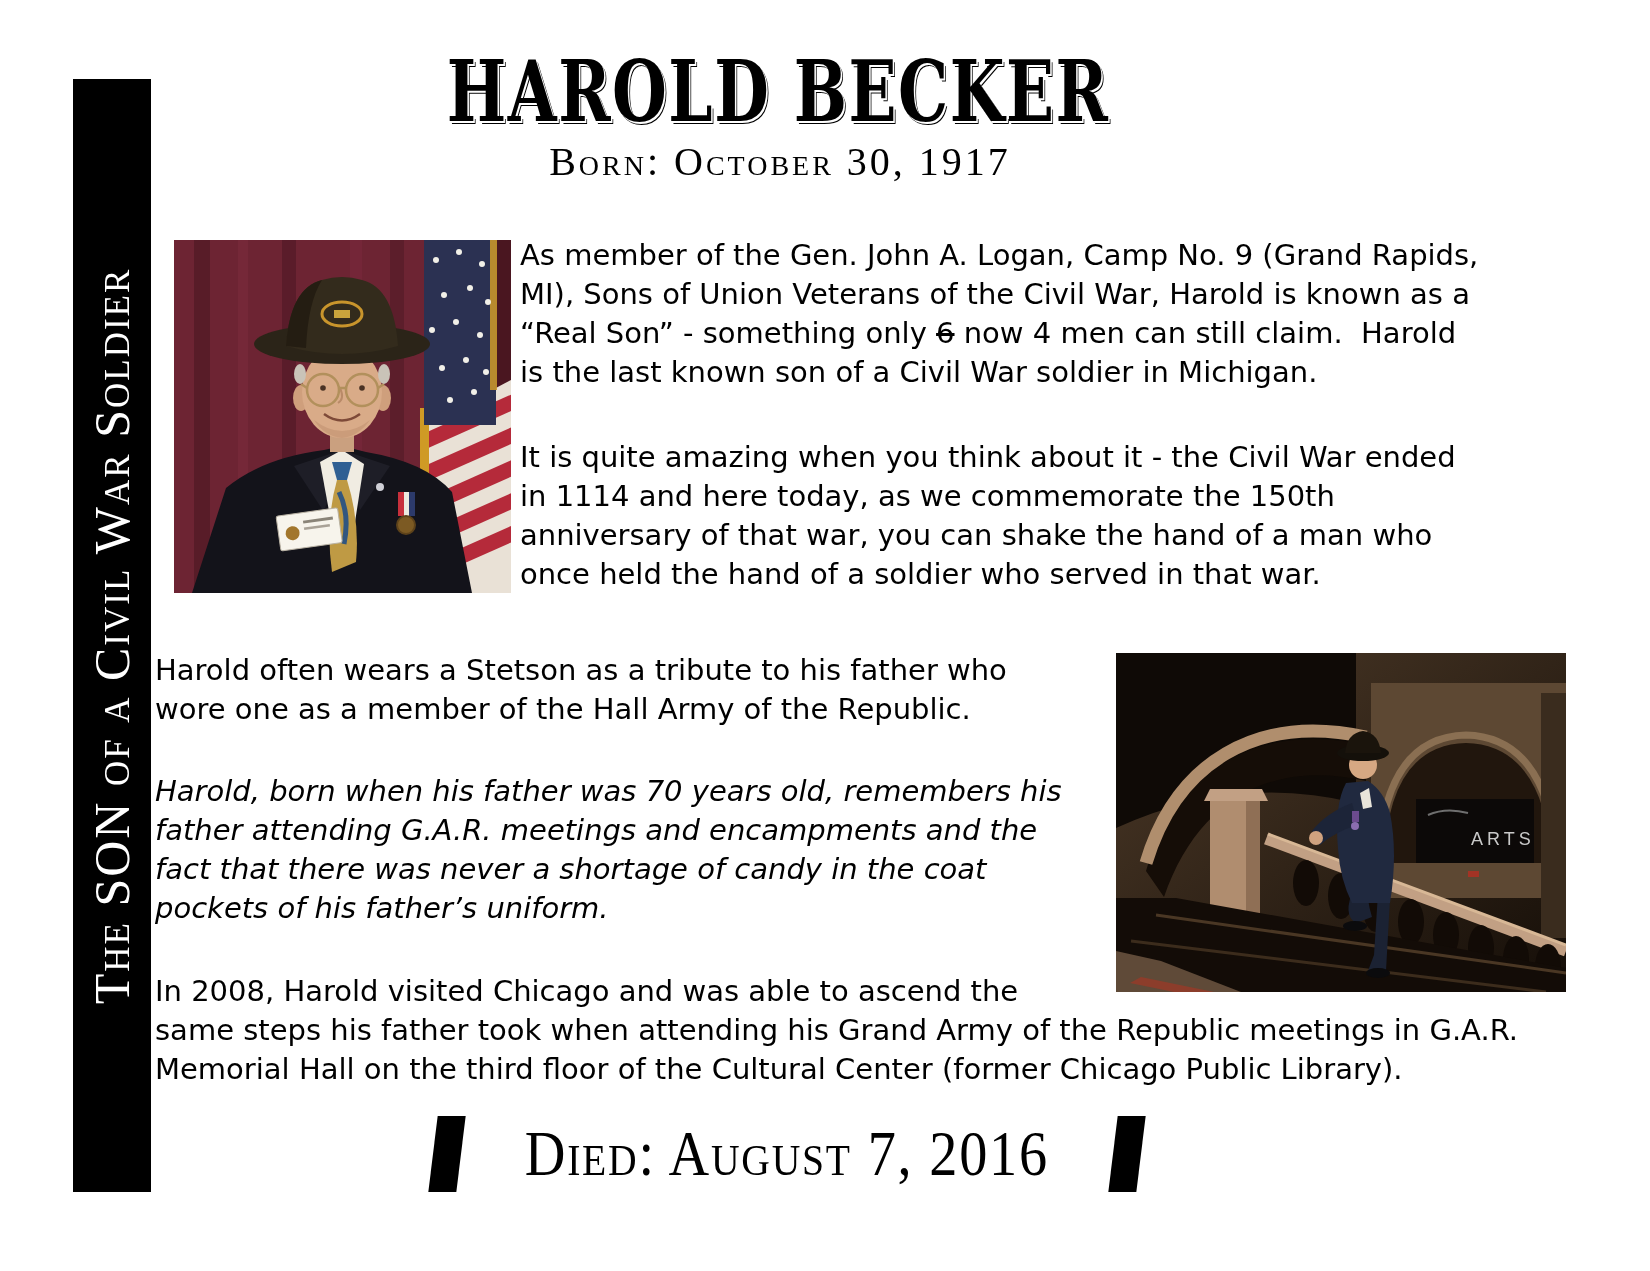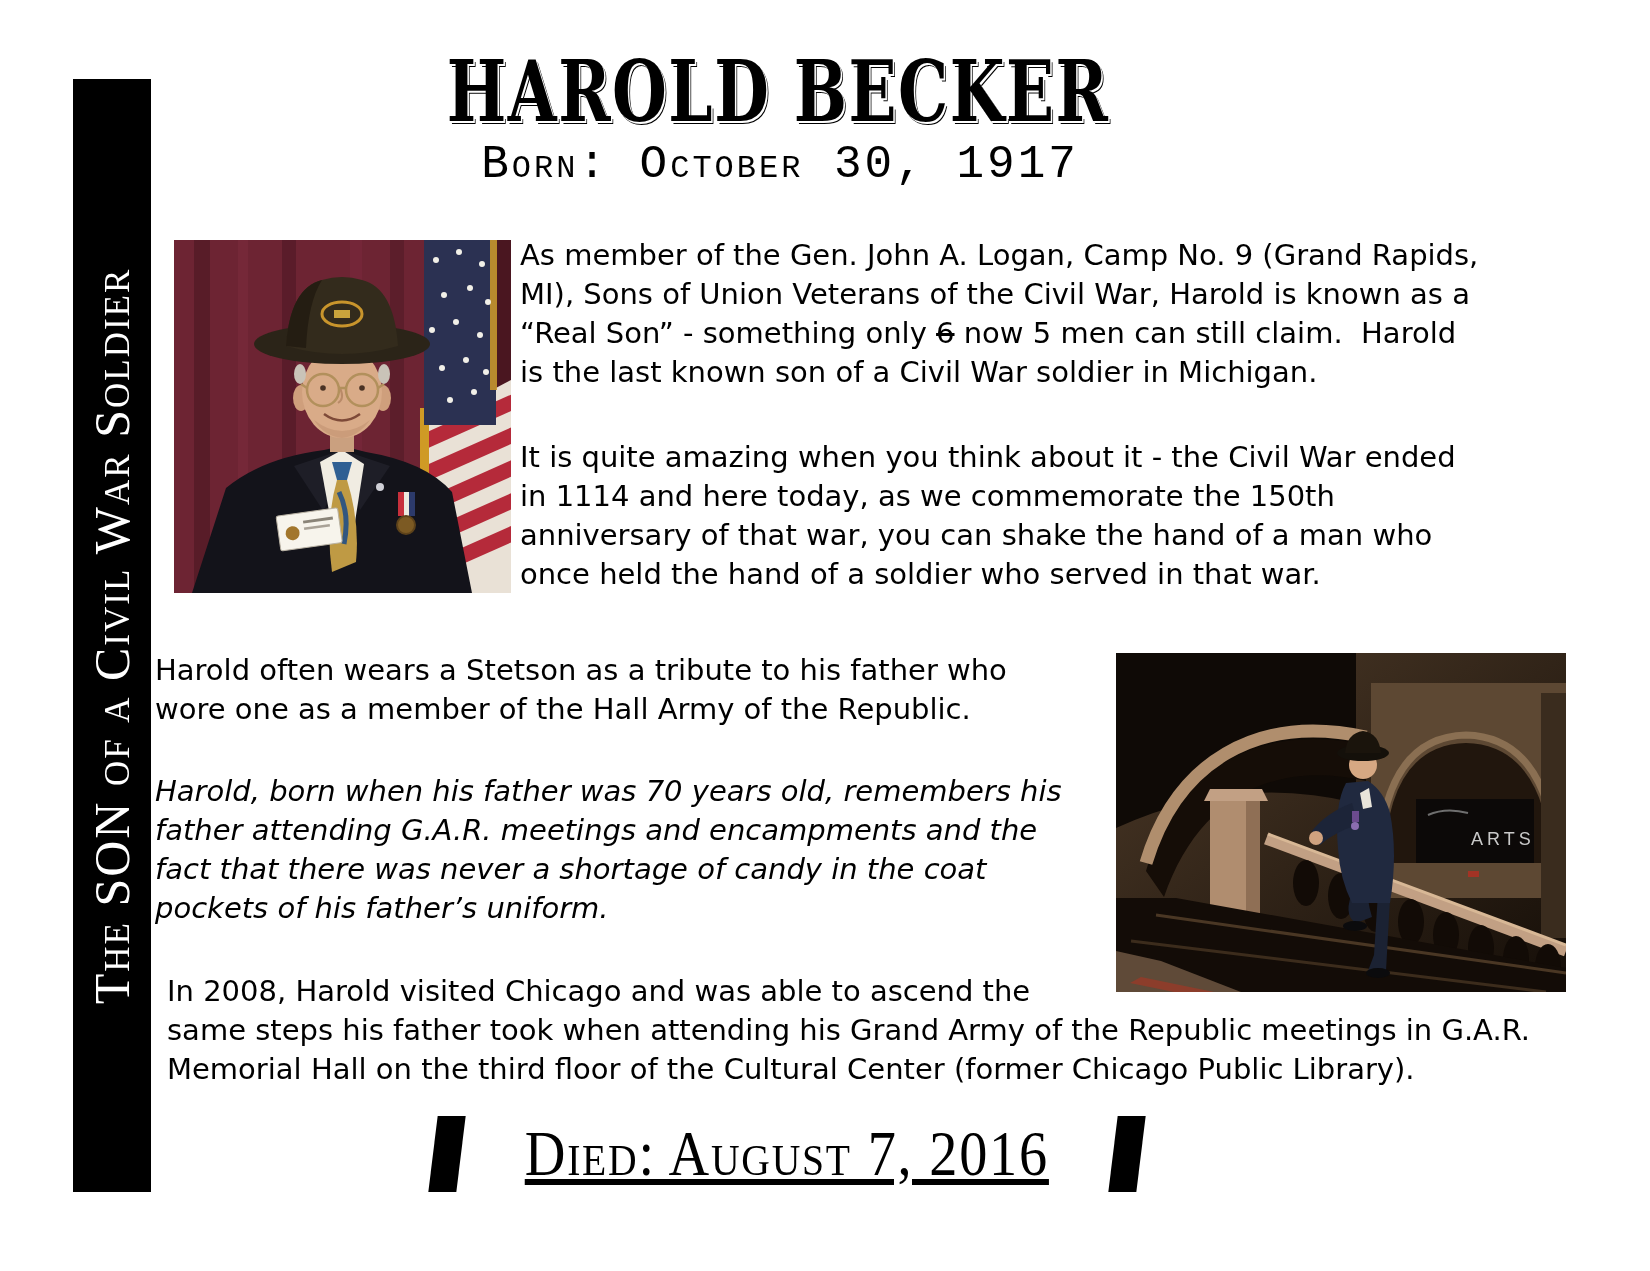--- a/index.html
+++ b/index.html
@@ -29,43 +29,43 @@
     position:absolute;left:0;top:50px;width:1556px;margin:0;
     text-align:center;
     font-family:"DejaVu Serif", serif;font-weight:bold;
     font-size:84px;line-height:1.0;letter-spacing:2px;
     transform:scale(0.75,1);transform-origin:50% 50%;
     text-shadow:2px 2px 0 #ffffff, 3px 3px 0 #000000;
   }
   .subtitle{
     position:absolute;left:0;top:140px;width:1560px;
     text-align:center;
-    font-family:Liberation Mono, monospace;font-variant:small-caps;
-    font-size:46px;line-height:1.1;letter-spacing:3px;
+    font-family:Liberation Serif, serif;font-variant:small-caps;
+    font-size:40px;line-height:1.1;letter-spacing:3px;
   }
 
   
   .photo1{position:absolute;left:174px;top:240px;width:337px;height:353px;}
   .photo2{position:absolute;right:0;top:2px;width:450px;height:410px;}
 
   
   .col-right{position:absolute;left:520px;top:236px;width:962px;}
   .col-right p{margin:0 0 46px 0;font-size:29px;line-height:39px;white-space:pre-wrap;}
   .col-right s{text-decoration-thickness:3px;}
 
   .lower{position:absolute;left:155px;top:651px;width:1411px;}
-  .lower p{margin:12px;font-size:29px;line-height:39px;}
+  .lower p{margin:0;font-size:29px;line-height:39px;}
   .photo2-spacer{float:right;width:500px;height:341px;}
   .p3{max-width:900px;margin:0 0 43px 0 !important;}
   .p4{max-width:910px;margin:0 0 44px 0 !important;font-style:italic;}
 
   
   .died-row{
     position:absolute;left:0;top:1116px;width:1574px;
-    display:flex;justify-content:center;align-items:center;gap:28px;text-decoration:underline;
+    display:flex;justify-content:center;align-items:center;gap:28px;
   }
   .bar{
     width:28px;height:76px;background:#000;
     transform:skewX(-7deg);display:inline-block;
   }
   .died-text{
     font-family:"Liberation Serif", serif;font-variant:small-caps;
     font-size:64px;line-height:1.1;letter-spacing:2px;
     transform:scale(0.88,1);
     display:inline-block;
@@ -174,21 +174,21 @@
         <ellipse cx="168" cy="104" rx="88" ry="20" fill="#2b2418"></ellipse>
         <path d="M112,106 Q116,48 148,40 Q168,34 188,40 Q220,48 224,106 Q168,122 112,106 Z" fill="#332b1c"></path>
         <path d="M112,106 Q116,48 148,40 Q134,62 132,108 Z" fill="#241d12"></path>
         <ellipse cx="168" cy="74" rx="20" ry="12" fill="none" stroke="#c9952c" stroke-width="3"></ellipse>
         <rect x="160" y="70" width="16" height="8" fill="#caa43c"></rect>
       </g>
     </svg>
   </div>
 
   <div class="col-right">
-    <p><span>As member of the Gen. John A. Logan, Camp No. 9 (Grand Rapids, MI), Sons of Union Veterans of the Civil War, Harold is known as a “Real Son” - something only </span><s>6</s><span> now 5 men can still claim.  Harold is the last known son of a Civil War soldier in Michigan.</span></p>
+    <p><span>As member of the Gen. John A. Logan, Camp No. 9 (Grand Rapids, MI), Sons of Union Veterans of the Civil War, Harold is known as a “Real Son” - something only </span><s>6</s><span> now 4 men can still claim.  Harold is the last known son of a Civil War soldier in Michigan.</span></p>
     <p>It is quite amazing when you think about it - the Civil War ended in 1114 and here today, as we commemorate the 150th anniversary of that war, you can shake the hand of a man who once held the hand of a soldier who served in that war.</p>
   </div>
 
   <div class="lower">
     <div class="photo2-spacer"></div>
 
     <div class="photo2">
       <svg width="450" height="339" viewBox="0 0 450 339">
         <defs>
           <linearGradient id="bgg" x1="0" y1="0" x2="1" y2="1">

